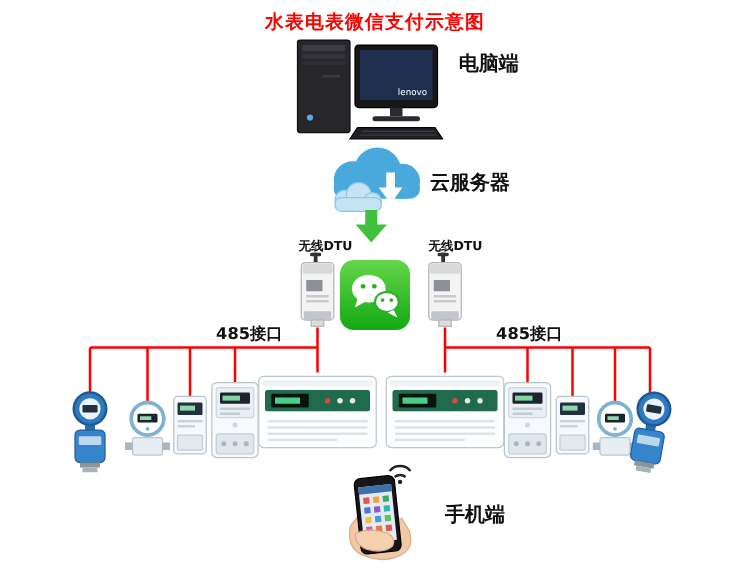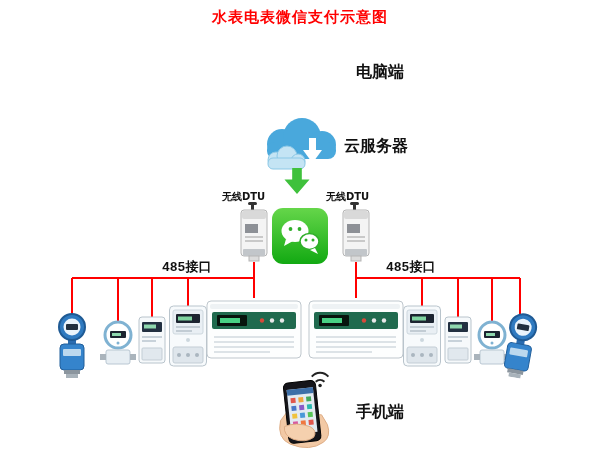--- a/index.html
+++ b/index.html
@@ -2,23 +2,23 @@
 <html><head>
 <meta charset="utf-8">
 <style>
   * { margin:0; padding:0; box-sizing:border-box; }
   html,body { background:#ffffff; }
   body { font-family:"DejaVu Sans","Liberation Sans",sans-serif; }
   .canvas { position:relative; width:600px; height:450px; background:#fff; overflow:hidden; margin:0 auto; }
   .abs { position:absolute; }
   .title { position:absolute; top:8px; left:0; width:100%; text-align:center;
            color:#ff0000; font-size:15px; font-weight:bold; letter-spacing:1px; }
-  .label { position:absolute; color:#111; font-weight:bold; text-align:left; }
+  .label { position:absolute; color:#111; font-weight:bold; text-align:right; }
   .lbl-lg { font-size:16px; }
-  .lbl-md { font-size:13px;font-family:Liberation Mono, monospace; }
+  .lbl-md { font-size:13px; }
   .lbl-sm { font-size:10px; font-weight:600; }
   svg { display:block; width:100%; height:100%; }
   .wires { position:absolute; left:0; top:0; width:600px; height:450px; pointer-events:none; }
 </style>
 </head>
 <body>
 
 <div class="canvas">
 
   <div class="title">水表电表微信支付示意图</div>
@@ -33,21 +33,39 @@
       <path d="M188 278 L188 307"></path>
       <path d="M356 262 L356 298"></path>
       <path d="M356 278 L520 278"></path>
       <path d="M520 278 L520 314"></path>
       <path d="M422 278 L422 307"></path>
       <path d="M458 278 L458 318"></path>
       <path d="M492 278 L492 322"></path>
     </g>
   </svg>
 
-  <div class="label lbl-lg" style="left:356px; top:62px; width:70px; text-align:left;">电脑端</div>
+  <div class="abs" style="left:232px; top:30px; width:124px; height:84px;">
+    <svg viewBox="0 0 124 84">
+      <rect x="6" y="2" width="42" height="74" rx="2" fill="#26262b" stroke="#101014"></rect>
+      <rect x="10" y="6" width="34" height="5" fill="#3c3c44"></rect>
+      <rect x="10" y="13" width="34" height="4" fill="#35353c"></rect>
+      <rect x="10" y="19" width="34" height="3" fill="#2f2f36"></rect>
+      <rect x="26" y="30" width="14" height="2" fill="#3a3a42"></rect>
+      <circle cx="16" cy="64" r="2.5" fill="#55aadd"></circle>
+      <rect x="52" y="6" width="66" height="50" rx="3" fill="#17171a" stroke="#000"></rect>
+      <rect x="56" y="10" width="58" height="40" fill="#1e2e4e"></rect>
+      <text x="98" y="46" font-size="7" fill="#ffffff" text-anchor="middle">lenovo</text>
+      <rect x="80" y="56" width="10" height="7" fill="#2a2a30"></rect>
+      <rect x="66" y="63" width="38" height="4" rx="2" fill="#2a2a30"></rect>
+      <polygon points="54,72 116,72 122,81 48,81" fill="#1f1f24" stroke="#000"></polygon>
+      <line x1="58" y1="75" x2="116" y2="75" stroke="#3a3a42"></line>
+      <line x1="56" y1="78" x2="118" y2="78" stroke="#3a3a42"></line>
+    </svg>
+  </div>
+  <div class="label lbl-lg" style="left:356px; top:41px; width:70px; text-align:center;">电脑端</div>
 
   <div class="abs" style="left:254px; top:116px; width:92px; height:58px;">
     <svg viewBox="0 0 92 58">
       <g fill="#49a8dc">
         <circle cx="28" cy="28" r="15"></circle>
         <circle cx="48" cy="21" r="19"></circle>
         <circle cx="68" cy="29" r="14"></circle>
         <rect x="13" y="26" width="69" height="17" rx="8"></rect>
       </g>
       <g fill="#c4e4f4" stroke="#8cc8e6" stroke-width="1">

